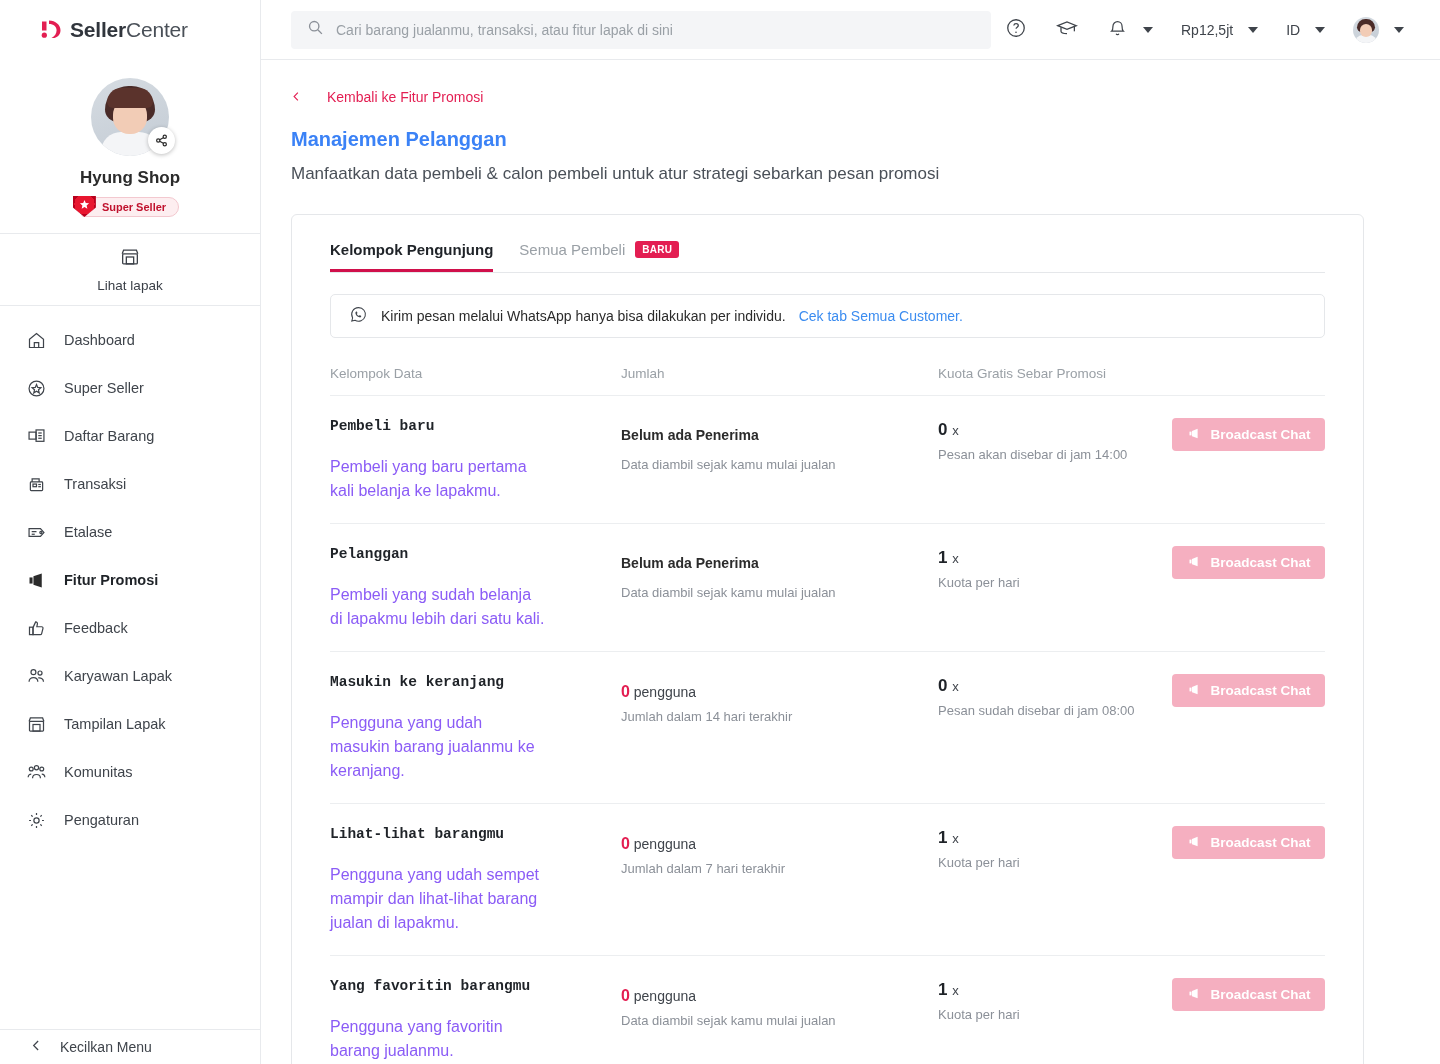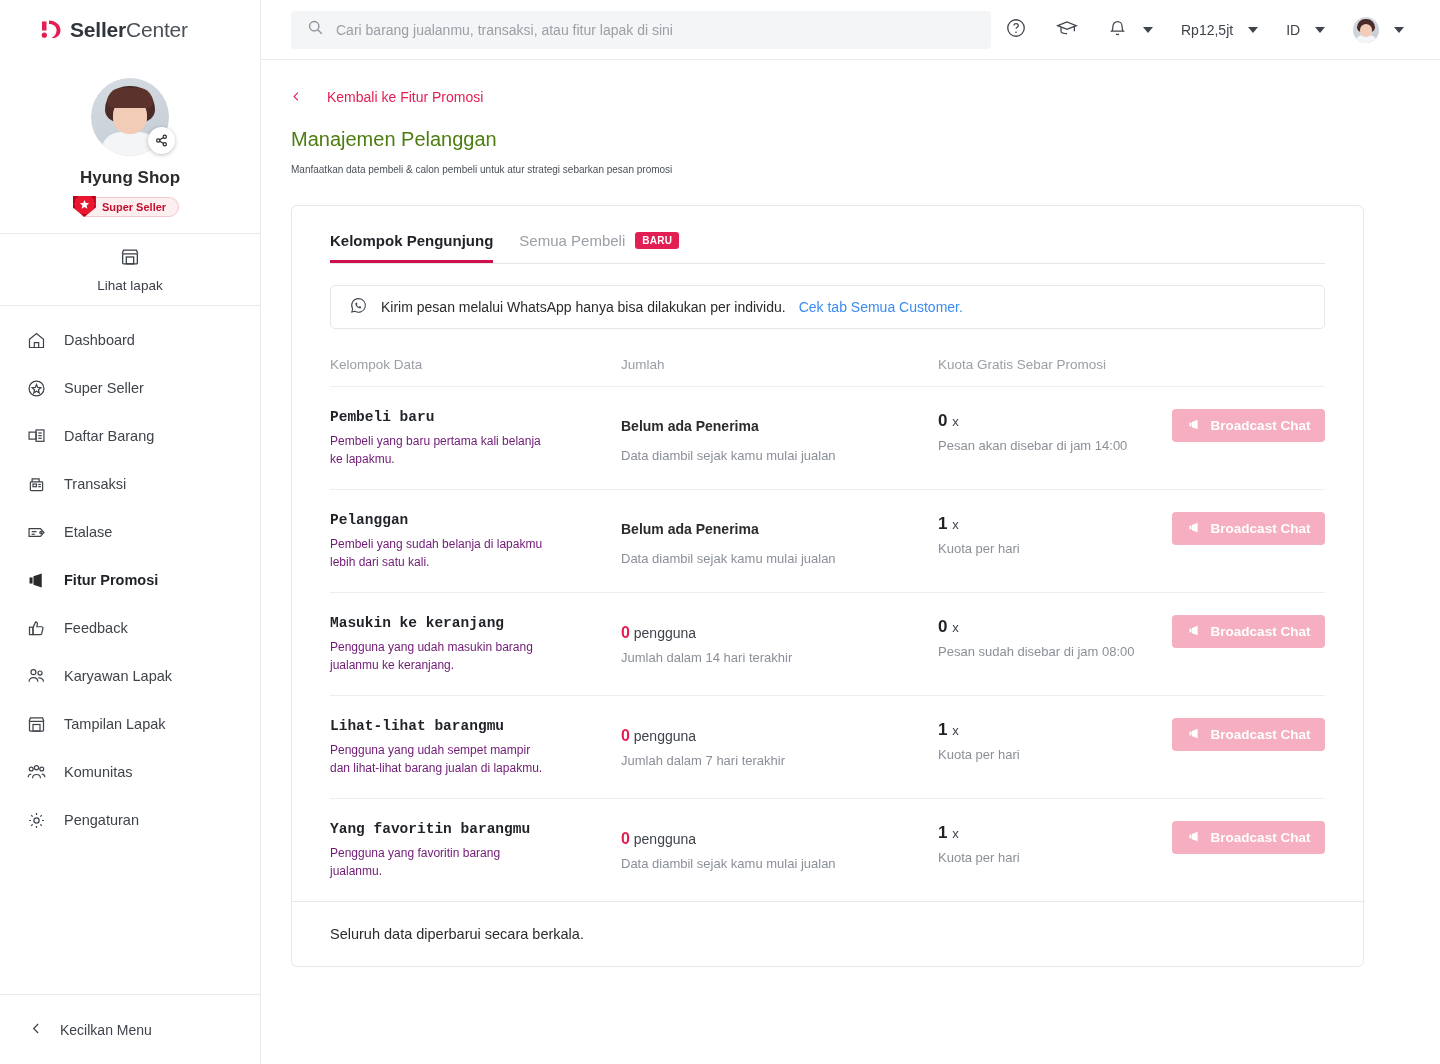--- a/index.html
+++ b/index.html
@@ -62,21 +62,21 @@
 
   .nav { padding-top: 10px; flex: 1 1 auto; }
   .nav-item {
     height: 48px; display:flex; align-items:center; gap:17px;
     padding-left: 25px; font-size: 14.5px; color:#3f444b; cursor:pointer;
   }
   .nav-item .ni { width:22px; display:flex; align-items:center; justify-content:center; }
   .nav-item.active { color:#1f2328; font-weight: 700; }
 
   .collapse {
-    height: 70px; border-top: 1px solid #e8eaed; display:flex; align-items:center;
+    height: 35px; border-top: 1px solid #e8eaed; display:flex; align-items:center;
     gap: 17px; padding-left: 30px; font-size: 14px; color:#3f444b; cursor:pointer;
   }
 
   
   .main { flex:1 1 auto; display:flex; flex-direction:column; background:#fff; min-width:0; }
   .topbar {
     height: 60px; flex:0 0 60px; display:flex; align-items:center;
     border-bottom: 1px solid #e8eaed; padding: 0 24px 0 30px; gap: 0;
   }
   .search {
@@ -93,22 +93,22 @@
           font-size:14px; color:#3f444b; height:38px; }
   .caret { width:0;height:0;border-left:5px solid transparent;border-right:5px solid transparent;border-top:6px solid #3f444b; }
   .avatar-sm { width:26px;height:26px;border-radius:50%;overflow:hidden;position:relative;
                background:linear-gradient(160deg,#d6dce2,#c3cbd4); }
   .avatar-sm .h { position:absolute;left:4px;top:2px;width:18px;height:13px;border-radius:9px 9px 5px 5px;background:#4a2b28; }
   .avatar-sm .f { position:absolute;left:7px;top:7px;width:12px;height:13px;border-radius:6px;background:#f2ccb6; }
   .avatar-sm .b { position:absolute;left:2px;top:18px;width:22px;height:12px;border-radius:8px 8px 0 0;background:#f4f5f7; }
 
   .content { flex:1 1 auto; overflow:hidden; padding: 28px 76px 0 30px; }
   .back-link { display:inline-flex; align-items:center; gap:25px; color:#e31e52; font-size:14px; cursor:pointer; }
-  .page-title { font-size:20px; font-weight:400; color:#4d7c0f; margin-top: 22px; }
-  .page-sub { font-size:10px; color:#4a5058; margin-top: 13px; }
+  .page-title { font-size:20px; font-weight:700; color:#3b82f6; margin-top: 22px; }
+  .page-sub { font-size:17px; color:#4a5058; margin-top: 13px; }
 
   .card {
     margin-top: 30px; border:1px solid #e5e7ea; border-radius:6px; background:#fff;
   }
   .tabs { display:flex; align-items:flex-end; gap:26px; padding: 26px 38px 0 38px; }
   .tab { position:relative; padding-bottom: 14px; font-size:15px; cursor:pointer; display:flex; align-items:center; gap:10px; }
   .tab.active { color:#1f2328; font-weight:700; }
   .tab.inactive { color:#9aa0a6; }
   .tab.active::after {
     content:""; position:absolute; left:0; right:0; bottom:0; height:3px; background:#d0104b;
@@ -129,21 +129,21 @@
   .tbl { margin: 0 38px; }
   .thead { display:flex; padding: 28px 0 14px; font-size:13.5px; color:#9aa0a6; }
   .c1 { flex: 0 0 291px; }
   .c2 { flex: 0 0 317px; }
   .c3 { flex: 0 0 231px; }
   .c4 { flex: 1 1 auto; display:flex; justify-content:flex-end; }
 
   .trow { display:flex; align-items:flex-start; padding: 22px 0 20px; border-top:1px solid #eceef0; min-height: 103px; }
   .trow:first-of-type { border-top:none; padding-top: 10px; }
   .r-name { font-size:14.5px; font-weight:700; color:#1f2328;font-family:Liberation Mono, monospace; }
-  .r-desc { font-size:12px; color:#701a75; line-height:1.5; margin-top:7px; max-width:215px; }
+  .r-desc { font-size:16px; color:#8b5cf6; line-height:1.5; margin-top:21px; max-width:215px; }
   .r-amt { font-size:14px; font-weight:700; color:#2b2b2b; margin-top: 9px; }
   .r-amt .num { color:#e31e52; font-size:16px; }
   .r-amt .unit { font-weight:400; color:#3f444b; font-size:14px; }
   .r-note { font-size:13px; color:#8b9098; margin-top: 14px; }
   .q-val { font-size:17px; font-weight:700; color:#1f2328; margin-top: 2px; }
   .q-val .x { font-size:13px; font-weight:400; color:#3f444b; }
   .q-note { font-size:13px; color:#8b9098; margin-top: 7px; }
 
   .bc-btn {
     display:inline-flex; align-items:center; justify-content:center; gap:9px;

